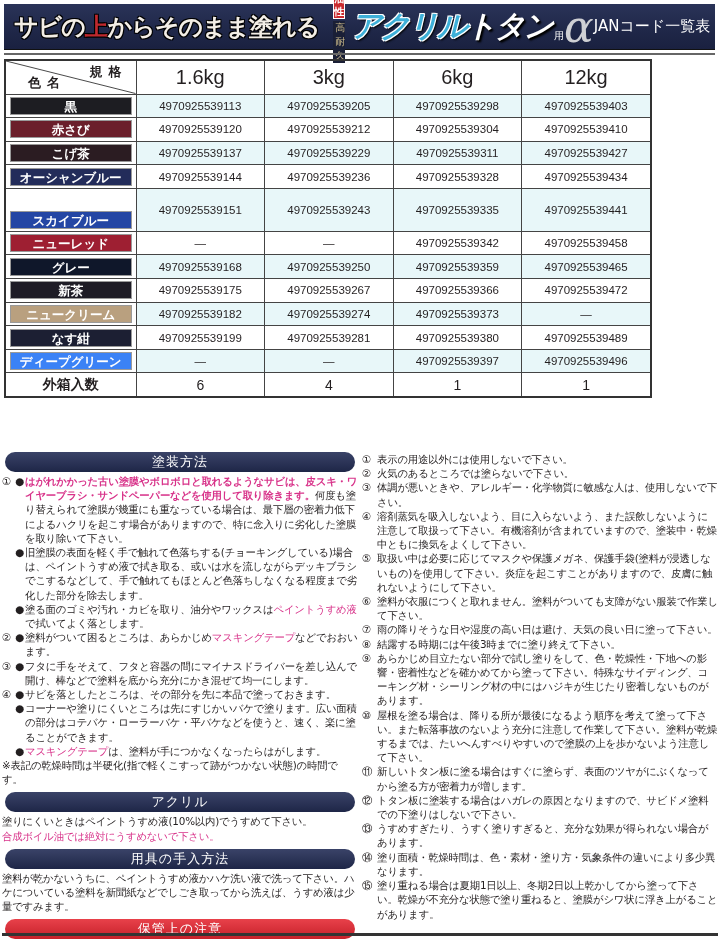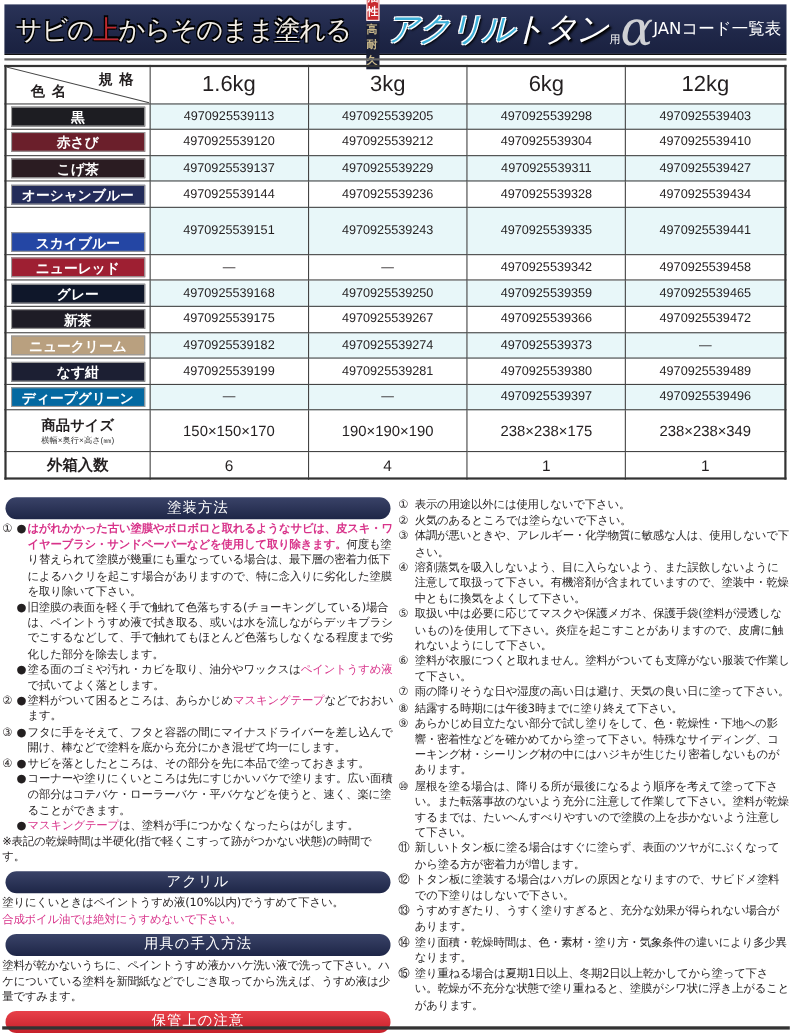--- a/index.html
+++ b/index.html
@@ -7,45 +7,45 @@
   body { font-family: "DejaVu Sans", "Liberation Sans", sans-serif; color: #231f20; position: relative; }
 
   
   .header {
     position: absolute; left: 4px; top: 4px; width: 711px; height: 46px;
     background: linear-gradient(180deg, #2a3358 0%, #1f2748 60%, #1a2140 100%);
     display: flex; align-items: center; padding: 0 10px;
     border-bottom: 1px solid #111;
   }
   .header .slogan {
-    font-size: 24px; font-weight: normal; color: #f3eee6; letter-spacing: -1px;
+    font-size: 24px; font-weight: bold; color: #f3eee6; letter-spacing: -1px;
     text-shadow: 1px 1px 0 #000, -1px -1px 0 #000, 1px -1px 0 #000, -1px 1px 0 #000;
     white-space: nowrap;
   }
   .header .slogan .hl { color: #c0292e; }
   .header .badges { display: flex; flex-direction: column; margin-left: 14px; width: 34px; }
   .badge-oil { background: #c92a2e; color: #fff; font-size: 10px; font-weight: bold; text-align: center; line-height: 13px; border: 1px solid #fff; }
-  .badge-dur { color: #c9b88a; font-size: 10px; text-align: left; line-height: 14px; margin-top: 2px; background: #1a1f36; font-weight: bold; }
+  .badge-dur { color: #c9b88a; font-size: 10px; text-align: right; line-height: 14px; margin-top: 2px; background: #1a1f36; }
   .header .product {
-    margin-left: 6px; font-size: 30px; font-weight: normal; color: #3eb0d8; font-style: italic;
+    margin-left: 6px; font-size: 30px; font-weight: bold; color: #3eb0d8; font-style: italic;
     letter-spacing: -2px; white-space: nowrap;
     text-shadow: 1px 1px 0 #fff, -1px -1px 0 #fff, 1px -1px 0 #fff, -1px 1px 0 #fff, 2px 2px 2px #000;
   }
   .header .product .tan { color: #ffffff; text-shadow: 1px 1px 0 #000, 2px 2px 2px #000; }
   .header .for { font-size: 10px; color: #fff; margin-left: 2px; align-self: flex-end; margin-bottom: 6px; }
   .header .alpha {
     font-family: "DejaVu Serif", serif; font-style: italic; font-size: 44px; color: #cfd0d4; margin-left: 0px; line-height: 40px;
   }
   .header .doc-title { margin-left: auto; color: #ffffff; font-size: 15px; letter-spacing: 0px; white-space: nowrap; }
 
   .rule-top { position: absolute; left: 4px; top: 53px; width: 711px; height: 2px; background: #666; }
 
   
   table.jan {
-    position: absolute; left: 4px; top: 59px; width: 711px;
+    position: absolute; left: 4px; top: 59px; width: 648px;
     border-collapse: collapse; border: 2px solid #333;
   }
   table.jan td, table.jan th { border: 1px solid #444; text-align: center; vertical-align: middle; }
   table.jan th { font-weight: normal; height: 34px; font-size: 20px; font-family: "Liberation Sans", sans-serif; }
   .corner { position: relative; width: 131px; padding: 0; }
   .corner svg { position: absolute; left: 0; top: 0; width: 100%; height: 100%; }
   .corner .spec { position: absolute; right: 8px; top: 2px; font-size: 13px; font-weight: bold; letter-spacing: 6px; }
   .corner .cname { position: absolute; left: 22px; bottom: 2px; font-size: 13px; font-weight: bold; letter-spacing: 6px; }
 
   tr.color-row td { height: 23.6px; font-size: 11.5px; font-family: "Liberation Sans", sans-serif; }
@@ -204,36 +204,29 @@
         <td class="swatch-cell">
           <span class="swatch" style="background: rgb(28, 31, 51);">なす紺</span>
         </td>
         <td class="code">4970925539199</td>
         <td class="code">4970925539281</td>
         <td class="code">4970925539380</td>
         <td class="code">4970925539489</td>
       </tr>
       <tr class="color-row alt">
         <td class="swatch-cell">
-          <span class="swatch" style="background: #0369a1;">ディープグリーン</span>
+          <span class="swatch" style="background: #3b82f6;">ディープグリーン</span>
         </td>
         <td class="code">—</td>
         <td class="code">—</td>
         <td class="code">4970925539397</td>
         <td class="code">4970925539496</td>
       </tr>
     </tbody>
   <tbody>
-    <tr class="size-row">
-      <td><span class="row-label">商品サイズ</span><span class="row-sublabel">横幅×奥行×高さ(㎜)</span></td>
-      <td>150×150×170</td>
-      <td>190×190×190</td>
-      <td>238×238×175</td>
-      <td>238×238×349</td>
-    </tr>
     <tr class="box-row">
       <td class="row-label">外箱入数</td>
       <td>6</td>
       <td>4</td>
       <td>1</td>
       <td>1</td>
     </tr>
   </tbody>
 </table>
 

